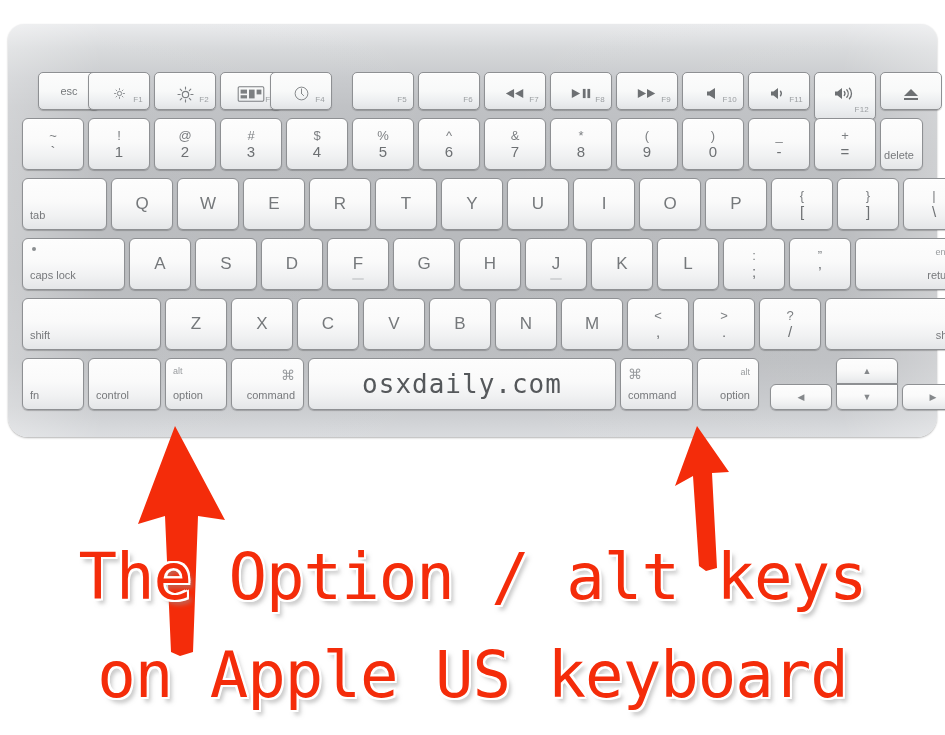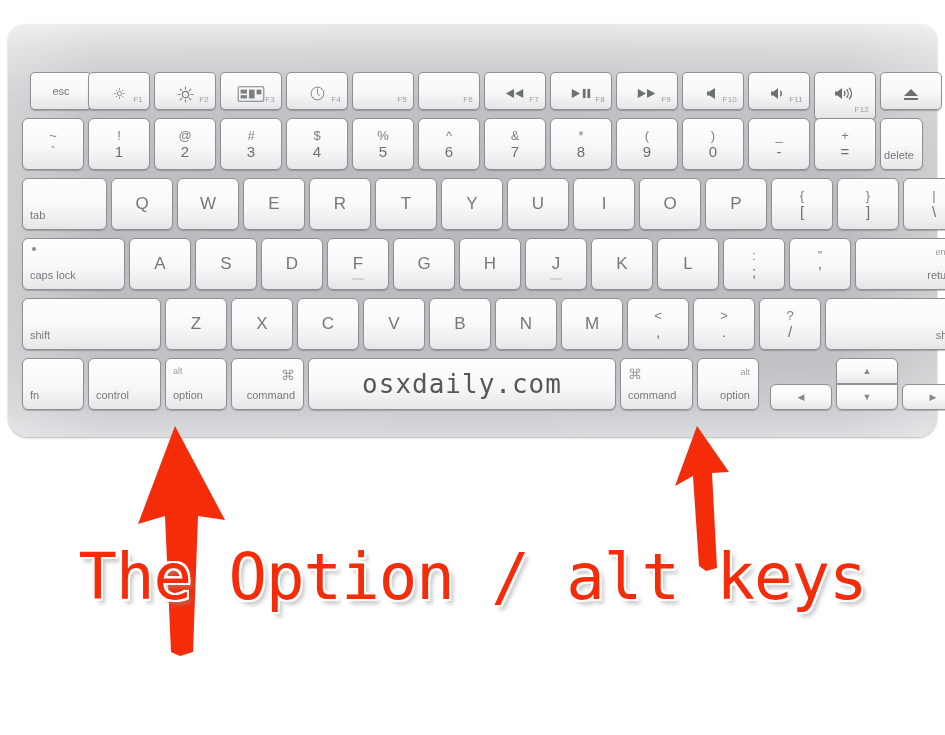--- a/index.html
+++ b/index.html
@@ -119,21 +119,21 @@
 </style>
 </head>
 <body>
 
 <div id="keyboard-frame">
   <div id="keyboard-inner"></div>
 
   <div id="keys-area">
 
     <div class="krow">
-      <div class="key fn-row" style="left:8px;top:0px;width:62px;height:38px;padding-left:28px;">
+      <div class="key fn-row" style="left:16px;top:0px;width:62px;height:38px;padding-left:28px;">
         <span class="lb center smalltxt">esc</span>
       </div>
 
       <div class="key fn-row" style="left:66px;top:0px;width:62px;height:38px;">
         <span class="glyph">
           <svg width="15" height="15" viewBox="0 0 24 24" style="vertical-align:middle">
             <circle cx="12" cy="12" r="3.4" fill="none" stroke="#7c7f82" stroke-width="1.4"></circle>
             <g stroke="#7c7f82" stroke-width="1.3" stroke-linecap="round">
               <line x1="12" y1="4" x2="12" y2="6"></line>
                 <line x1="12" y1="18" x2="12" y2="20"></line>
@@ -174,21 +174,21 @@
             <rect x="1" y="1" width="32" height="18" rx="1.5" fill="none" stroke="#7c7f82" stroke-width="1.3"></rect>
             <rect x="4" y="4.5" width="8" height="5" fill="#7c7f82"></rect>
             <rect x="4" y="11.5" width="8" height="4" fill="#7c7f82"></rect>
             <rect x="14.5" y="4.5" width="7" height="11" fill="#7c7f82"></rect>
             <rect x="24" y="4.5" width="6" height="6" fill="#7c7f82"></rect>
           </svg>
         </span>
         <span class="fnlab">F3</span>
       </div>
 
-      <div class="key fn-row" style="left:264px;top:0px;width:62px;height:38px;">
+      <div class="key fn-row" style="left:248px;top:0px;width:62px;height:38px;">
         <span class="glyph">
           <svg width="17" height="17" viewBox="0 0 24 24" style="vertical-align:middle">
             <circle cx="12" cy="12" r="9" fill="none" stroke="#7c7f82" stroke-width="1.3"></circle>
             <line x1="12" y1="12" x2="12" y2="5.5" stroke="#7c7f82" stroke-width="1.3" stroke-linecap="round"></line>
             <line x1="12" y1="12" x2="15" y2="15" stroke="#7c7f82" stroke-width="1.3" stroke-linecap="round"></line>
           </svg>
         </span>
         <span class="fnlab">F4</span>
       </div>
 
@@ -519,13 +519,14 @@
 </svg>
 
 <svg class="arrow" style="left:655px;top:424px;width:96px;height:150px;" viewBox="0 0 96 150">
   <g>
     <polygon fill="#f42c0a" points="42,2 74,48 57,49 62,144 51,147 44,142 38,52 20,62"></polygon>
   </g>
 </svg>
 
 <div id="caption">
   <div>The Option / alt keys</div>
+  <div>on Apple US keyboard</div>
 </div>
 
 </body></html>

